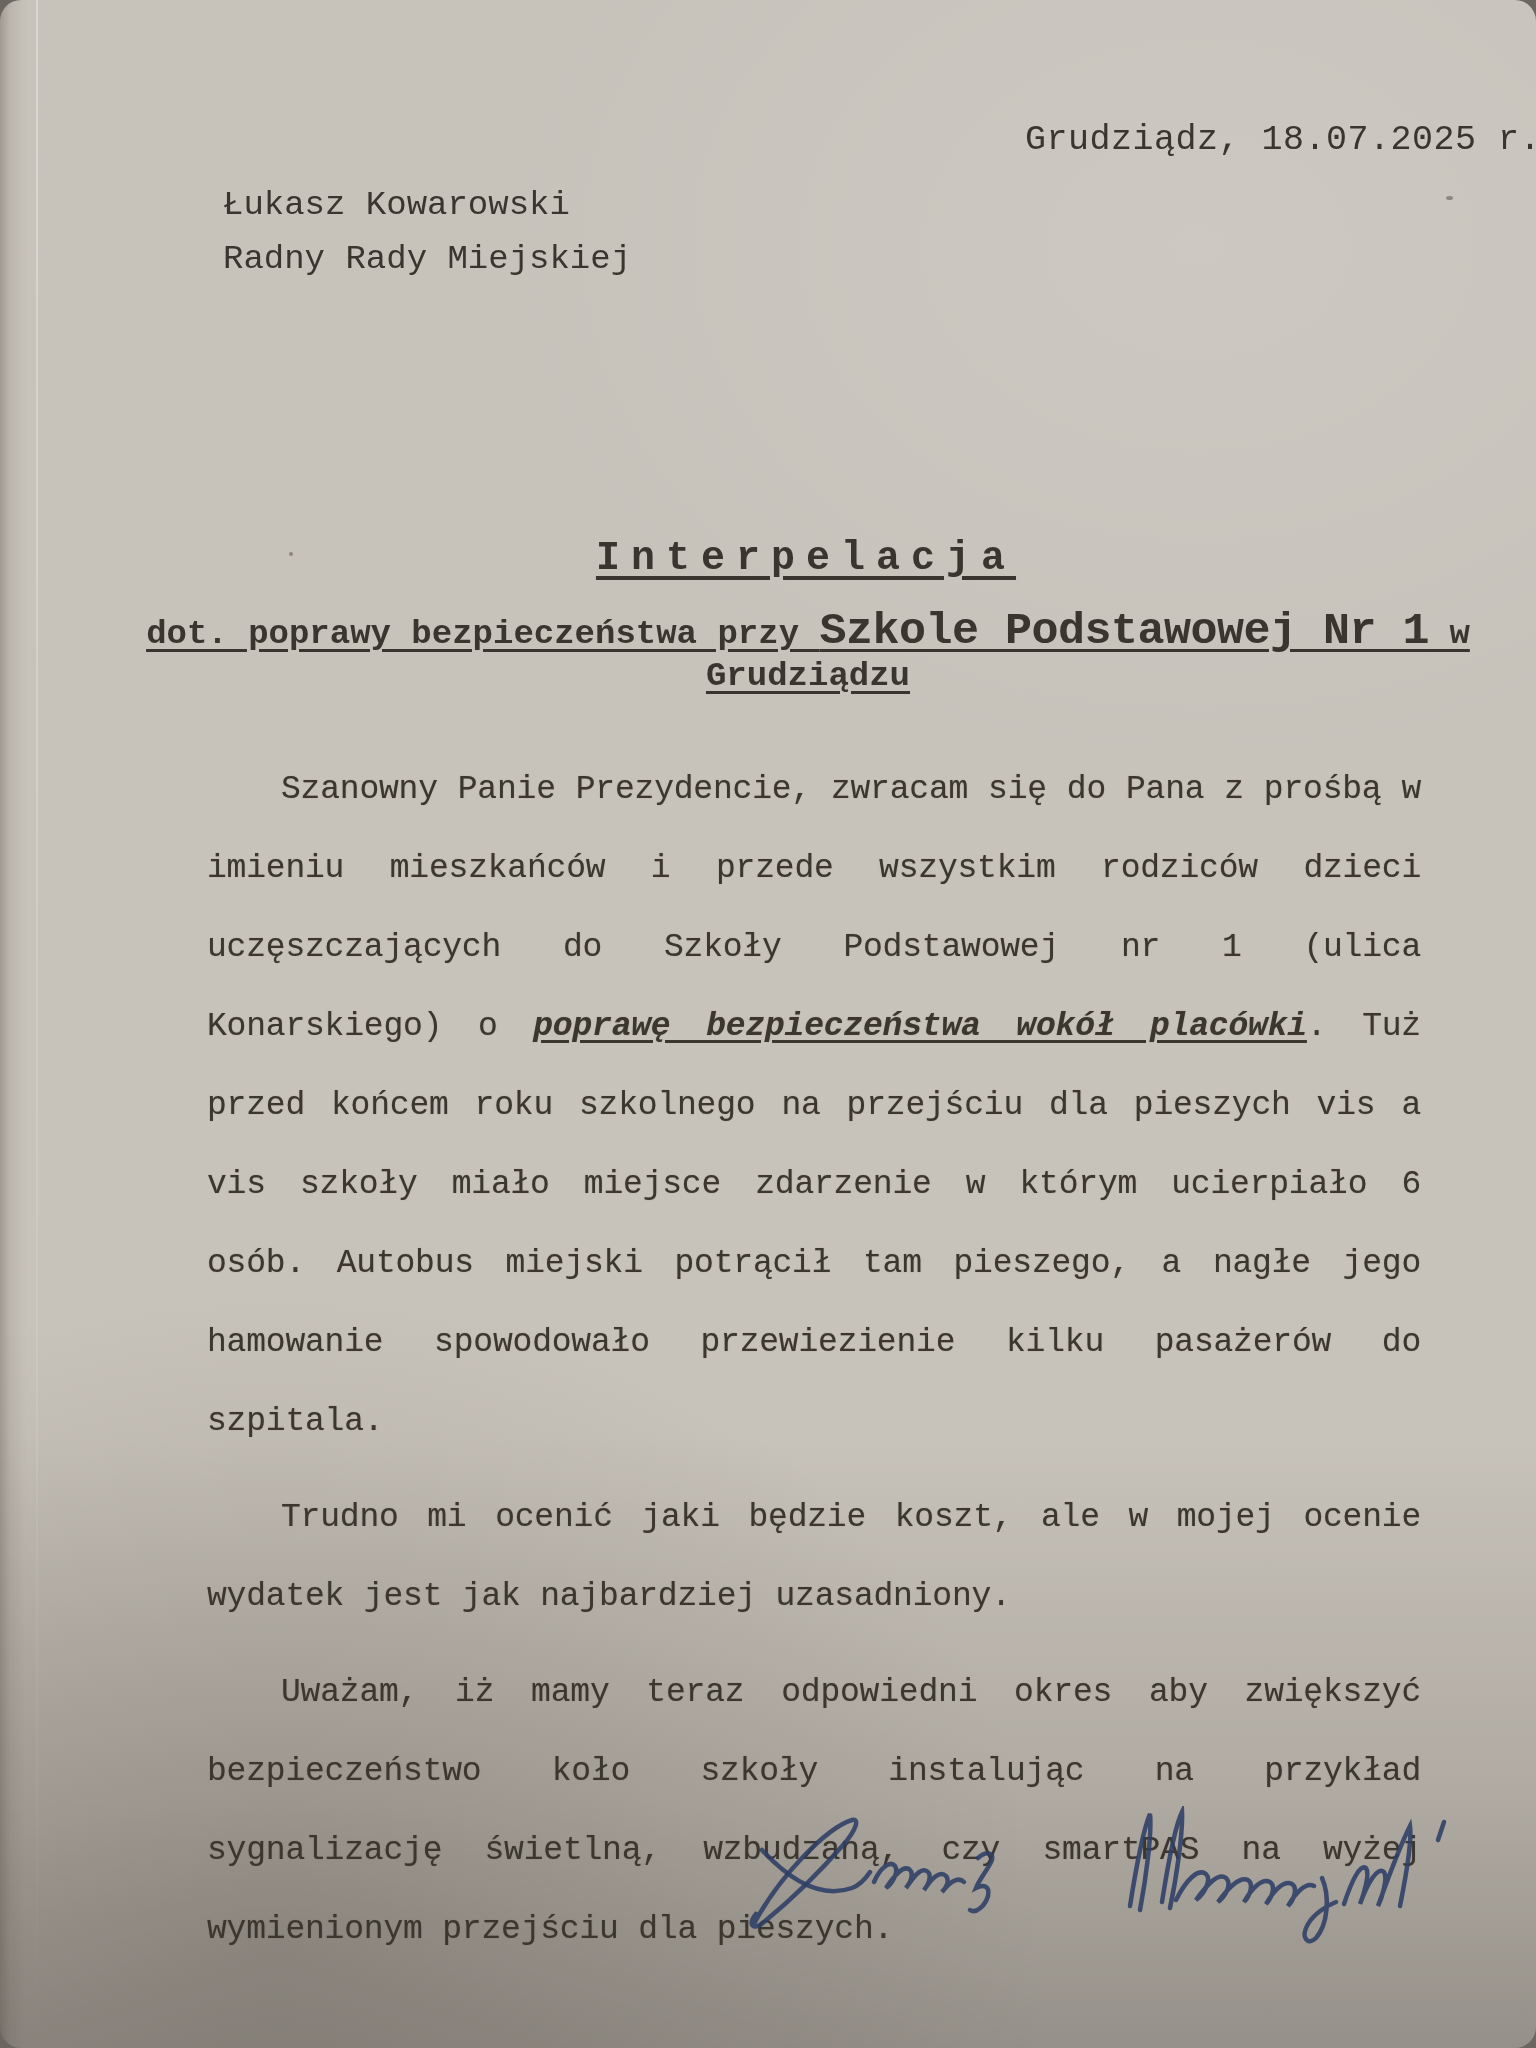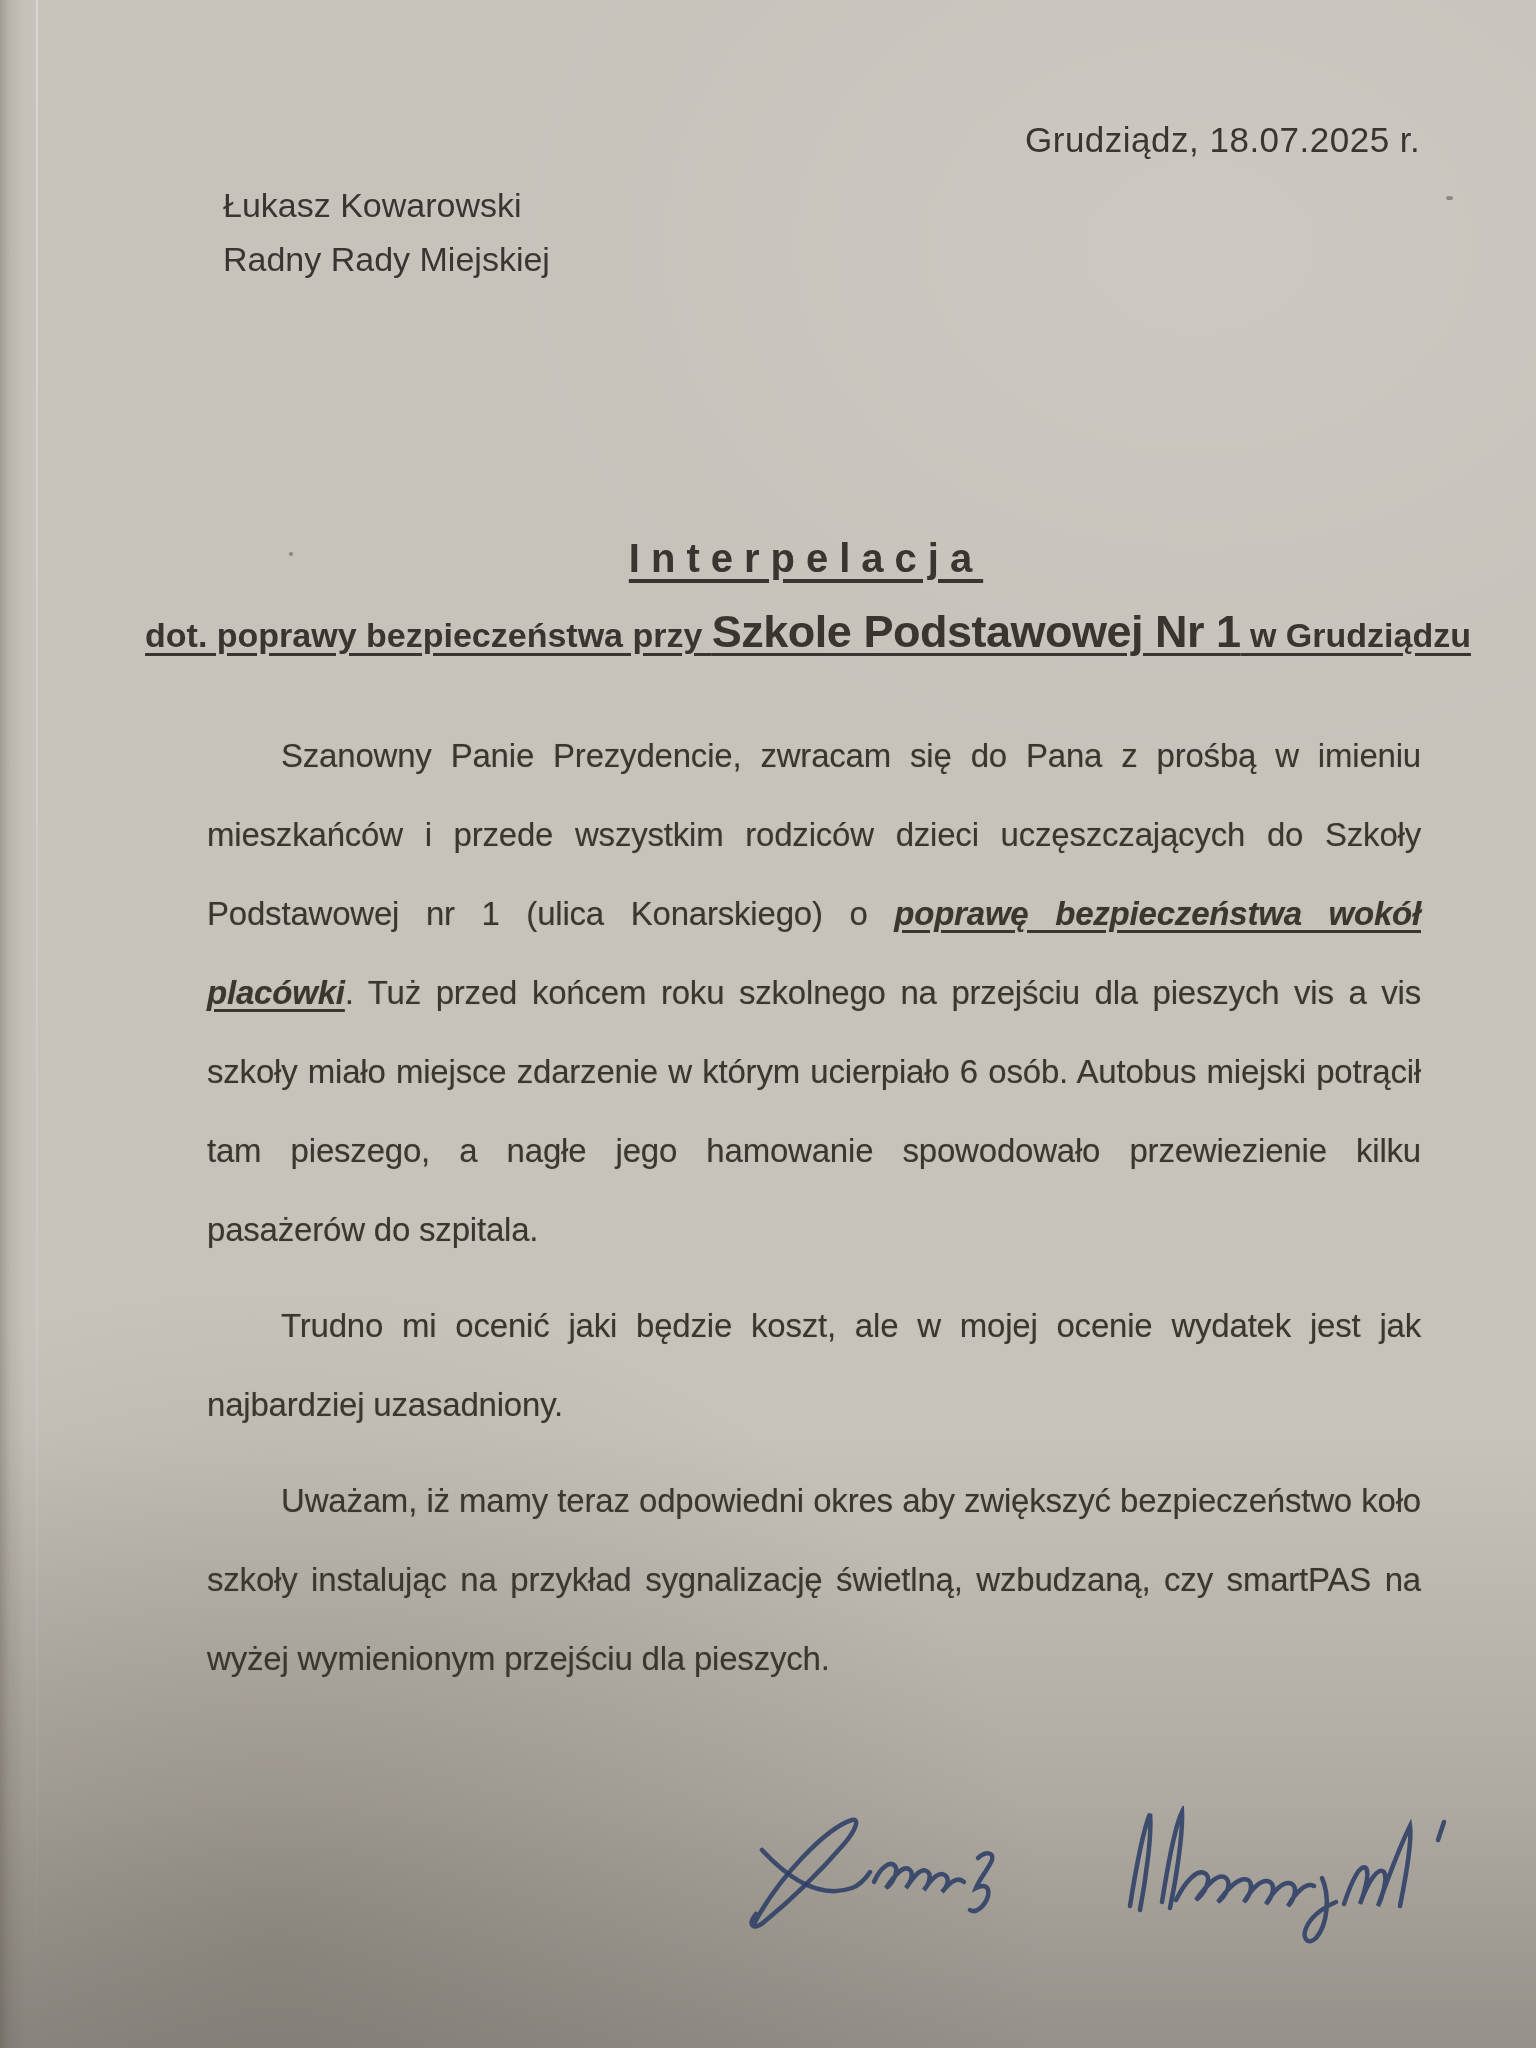--- a/index.html
+++ b/index.html
@@ -6,22 +6,23 @@
   .photo{
     position:relative;
     width:1536px;height:2048px;
     overflow:hidden;
     background:
       linear-gradient(90deg, rgba(70,64,56,0.30) 0px, rgba(70,64,56,0.10) 10px, rgba(0,0,0,0) 26px),
       linear-gradient(180deg, rgba(0,0,0,0) 70%, rgba(62,56,48,0.18) 88%, rgba(52,47,40,0.34) 100%),
       radial-gradient(ellipse 1200px 900px at 78% 12%, rgba(255,255,255,0.10), rgba(0,0,0,0) 60%),
       radial-gradient(ellipse 1400px 1200px at 18% 95%, rgba(60,54,46,0.22), rgba(0,0,0,0) 55%),
       #c7c2ba;
-    font-family:Liberation Sans, sans-serif;
+    font-family:Liberation Mono, monospace;
     color:#3a362f;
+    border-radius:21px;
   }
   .paper-edge{
     position:absolute;left:36px;top:0;width:2px;height:100%;
     background:linear-gradient(180deg, rgba(255,255,255,0.35), rgba(255,255,255,0.12) 60%, rgba(255,255,255,0.0));
   }
   .speck{position:absolute;background:rgba(90,84,74,0.55);border-radius:50%;}
   .txt{position:absolute;white-space:nowrap;}
   .date{left:1025px;top:120px;font-size:35px;letter-spacing:0.5px;}
   .sender{left:223px;top:178px;font-size:34px;line-height:54px;}
   .recipient{left:1028px;top:288px;font-size:33px;line-height:57px;}
@@ -31,21 +32,21 @@
   .title-row .t{
     font-size:40px;font-weight:bold;letter-spacing:11px;
     text-decoration:underline;text-underline-offset:7px;
   }
   .subject-row{position:absolute;left:0;top:606px;width:100%;text-align:center;transform:translateX(40px);}
   .subject-row .u{
     font-weight:bold;text-decoration:underline;text-underline-offset:6px;font-size:34px;
   }
   .subject-row .school{font-size:45px;letter-spacing:-0.5px;}
   .body-block{
-    position:absolute;left:207px;top:716px;width:1214px;
+    position:absolute;left:207px;top:750px;width:1214px;
     font-size:33px;line-height:79px;letter-spacing:-0.2px;
     text-align:justify;color:#3b372f;
     text-shadow:0 0 1px rgba(59,55,47,0.35);
   }
   .body-block p{margin:0 0 17px 0;}
   .indent{text-indent:74px;}
   .emph{font-weight:bold;font-style:italic;text-decoration:underline;text-underline-offset:5px;}
   .signature{position:absolute;left:738px;top:1806px;width:724px;height:242px;}
   .signature svg{width:100%;height:100%;}
 </style>

